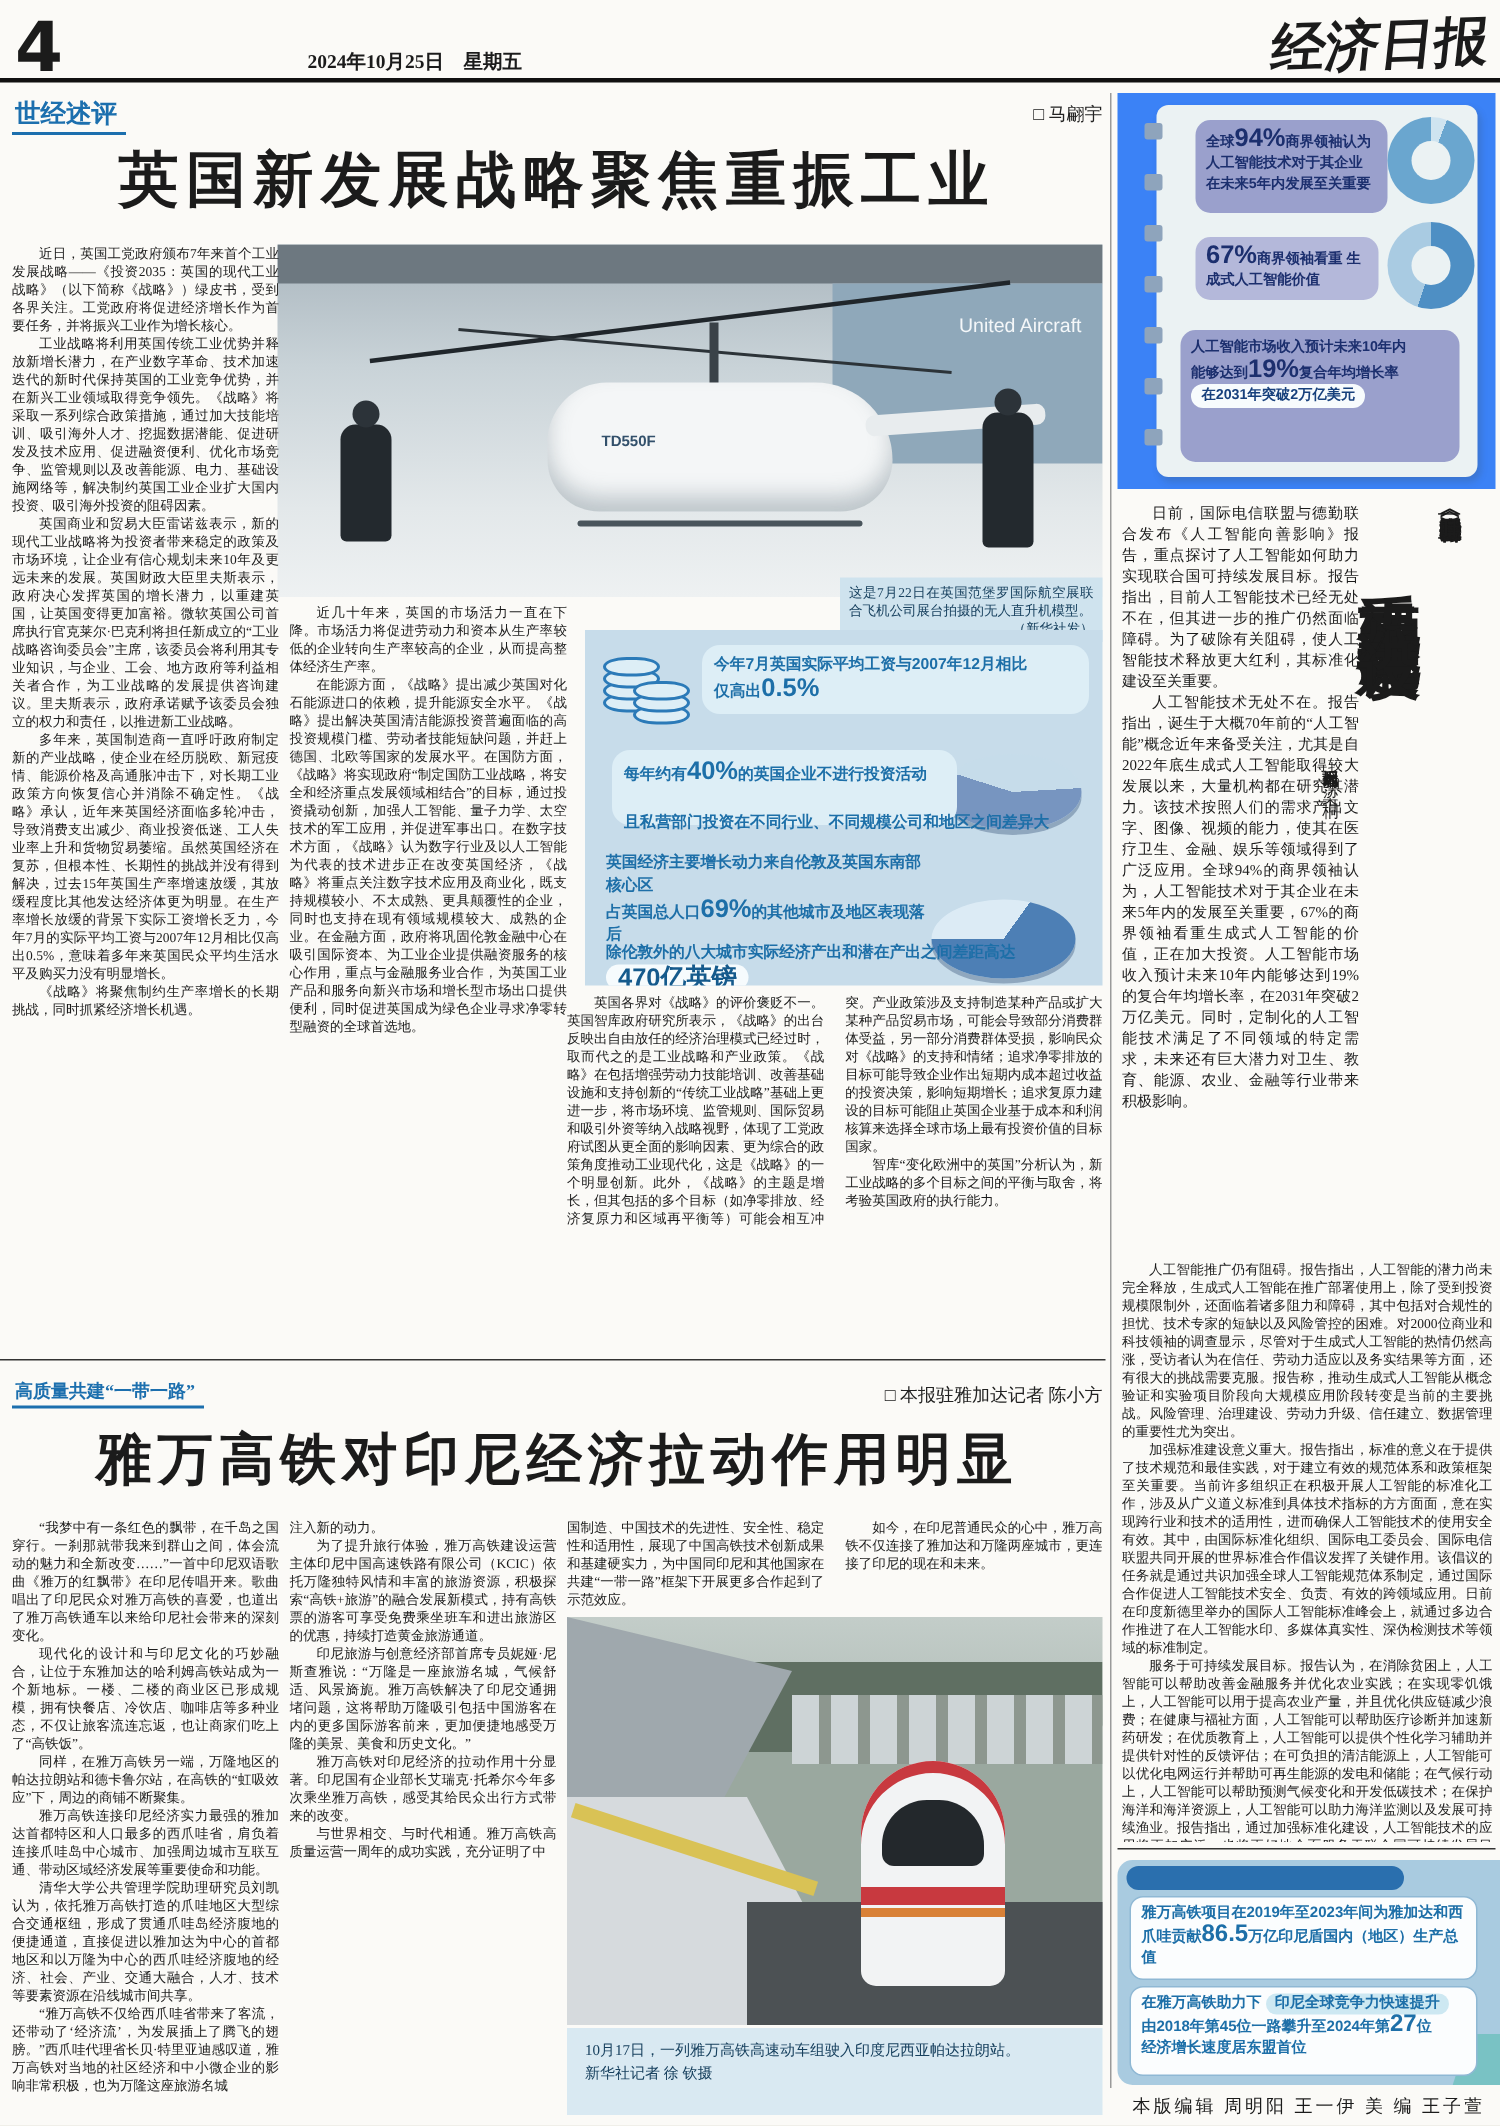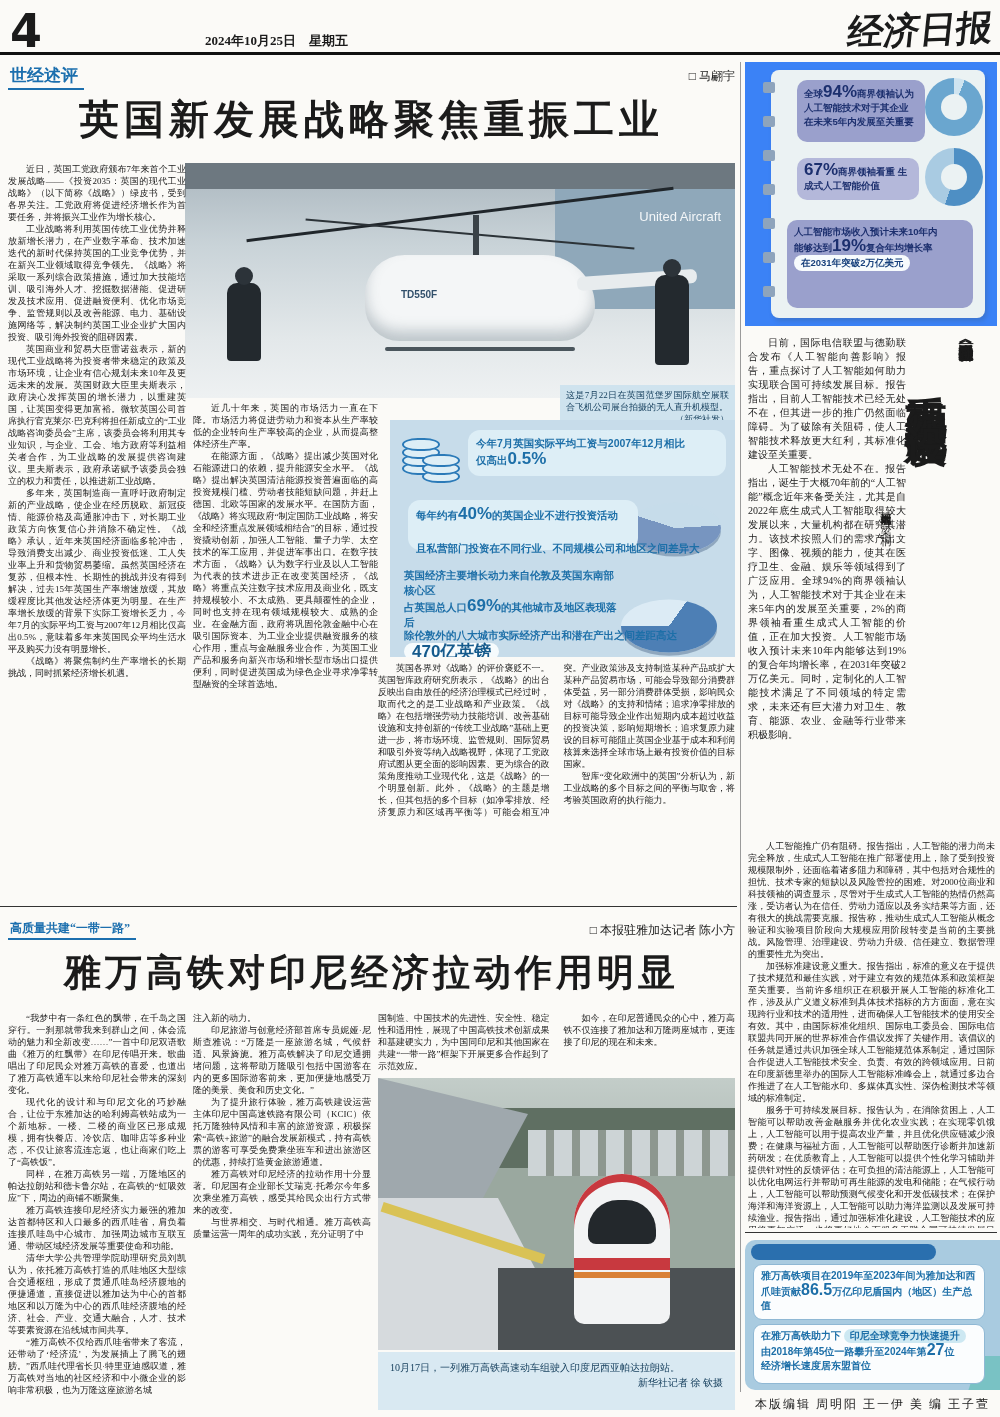--- a/index.html
+++ b/index.html
@@ -92,21 +92,21 @@
                     clip-path:polygon(0 0,60% 0,100% 100%,0 100%);}
   .photo2 .tactile{position:absolute;left:0;top:150px;width:170px;height:10px;background:#d9c255;transform:rotate(18deg);}
   .photo2 .track{position:absolute;left:120px;top:190px;width:240px;height:82px;background:#4c5154;}
   .photo2 .train{position:absolute;left:196px;top:96px;width:96px;height:150px;background:#f2f3f4;
                  border-radius:48px 48px 10px 10px;box-shadow:inset 0 8px 0 #c8393f;}
   .photo2 .shield{position:absolute;left:14px;top:26px;width:68px;height:44px;background:#23282c;border-radius:30px 30px 8px 8px;}
   .photo2 .stripe{position:absolute;left:0;top:84px;width:96px;height:12px;background:#c8393f;}
   .photo2 .stripe2{position:absolute;left:0;top:98px;width:96px;height:6px;background:#d98137;}
   .caption2{left:378px;top:1352px;width:357px;height:58px;background:#d9e9f2;color:#17405e;
             font-size:10px;line-height:15px;padding:8px 12px;box-sizing:border-box;}
-  .caption2 .credit{display:block;text-align:right;}
+  .caption2 .credit{display:block;}
   
   .railbox{left:745px;top:1240px;width:280px;height:150px;background:#a9cbe0;border-radius:10px;overflow:hidden;}
   .railbox .topbar{position:absolute;left:6px;top:4px;width:185px;height:16px;background:#2a6fae;border-radius:8px;}
   .railbox .teal{position:absolute;right:-8px;bottom:-6px;width:60px;height:40px;background:#79c2c4;transform:skewX(-18deg);}
   .railcard{position:absolute;left:8px;width:232px;background:#fbfdfe;border:1px solid #8fb8d4;border-radius:9px;
             color:#1d6fa8;font-family:"Liberation Sans",sans-serif;font-weight:bold;font-size:10px;line-height:14px;
             padding:4px 7px;box-sizing:border-box;}
   .railcard .n{font-size:16px;}
   .railbadge{display:inline-block;background:#cde8f2;border-radius:8px;padding:0 6px;}
   .footer{left:540px;top:1396px;width:450px;text-align:right;font-size:12px;letter-spacing:2px;}
@@ -211,22 +211,22 @@
   <div class="abs coltext" style="left:8px;top:1012px;width:178px;height:398px;">
     <p>“我梦中有一条红色的飘带，在千岛之国穿行。一刹那就带我来到群山之间，体会流动的魅力和全新改变……”一首中印尼双语歌曲《雅万的红飘带》在印尼传唱开来。歌曲唱出了印尼民众对雅万高铁的喜爱，也道出了雅万高铁通车以来给印尼社会带来的深刻变化。</p>
     <p>现代化的设计和与印尼文化的巧妙融合，让位于东雅加达的哈利姆高铁站成为一个新地标。一楼、二楼的商业区已形成规模，拥有快餐店、冷饮店、咖啡店等多种业态，不仅让旅客流连忘返，也让商家们吃上了“高铁饭”。</p>
     <p>同样，在雅万高铁另一端，万隆地区的帕达拉朗站和德卡鲁尔站，在高铁的“虹吸效应”下，周边的商铺不断聚集。</p>
     <p>雅万高铁连接印尼经济实力最强的雅加达首都特区和人口最多的西爪哇省，肩负着连接爪哇岛中心城市、加强周边城市互联互通、带动区域经济发展等重要使命和功能。</p>
     <p>清华大学公共管理学院助理研究员刘凯认为，依托雅万高铁打造的爪哇地区大型综合交通枢纽，形成了贯通爪哇岛经济腹地的便捷通道，直接促进以雅加达为中心的首都地区和以万隆为中心的西爪哇经济腹地的经济、社会、产业、交通大融合，人才、技术等要素资源在沿线城市间共享。</p>
     <p>“雅万高铁不仅给西爪哇省带来了客流，还带动了‘经济流’，为发展插上了腾飞的翅膀。”西爪哇代理省长贝·特里亚迪感叹道，雅万高铁对当地的社区经济和中小微企业的影响非常积极，也为万隆这座旅游名城</p>
   </div>
   <div class="abs coltext" style="left:193px;top:1012px;width:178px;height:398px;">
     <p style="text-indent:0;">注入新的动力。</p>
+    <p>为了提升旅行体验，雅万高铁建设运营主体印尼中国高速铁路有限公司（KCIC）依托万隆独特风情和丰富的旅游资源，积极探索“高铁+旅游”的融合发展新模式，持有高铁票的游客可享受免费乘坐班车和进出旅游区的优惠，持续打造黄金旅游通道。</p>
     <p>印尼旅游与创意经济部首席专员妮娅·尼斯查雅说：“万隆是一座旅游名城，气候舒适、风景旖旎。雅万高铁解决了印尼交通拥堵问题，这将帮助万隆吸引包括中国游客在内的更多国际游客前来，更加便捷地感受万隆的美景、美食和历史文化。”</p>
-    <p>为了提升旅行体验，雅万高铁建设运营主体印尼中国高速铁路有限公司（KCIC）依托万隆独特风情和丰富的旅游资源，积极探索“高铁+旅游”的融合发展新模式，持有高铁票的游客可享受免费乘坐班车和进出旅游区的优惠，持续打造黄金旅游通道。</p>
     <p>雅万高铁对印尼经济的拉动作用十分显著。印尼国有企业部长艾瑞克·托希尔今年多次乘坐雅万高铁，感受其给民众出行方式带来的改变。</p>
     <p>与世界相交、与时代相通。雅万高铁高质量运营一周年的成功实践，充分证明了中</p>
   </div>
   <div class="abs coltext two-col" style="left:378px;top:1012px;width:357px;height:60px;">
     <p style="text-indent:0;">国制造、中国技术的先进性、安全性、稳定性和适用性，展现了中国高铁技术创新成果和基建硬实力，为中国同印尼和其他国家在共建“一带一路”框架下开展更多合作起到了示范效应。</p>
     <p>如今，在印尼普通民众的心中，雅万高铁不仅连接了雅加达和万隆两座城市，更连接了印尼的现在和未来。</p>
   </div>
 
   <div class="abs photo2">
     <div class="hill"></div>
@@ -271,21 +271,21 @@
       <div class="aibox" style="left:16px;top:150px;width:186px;height:88px;background:#9aa0cc;">
         <span>人工智能市场收入预计未来10年内</span><br>
         <span>能够达到</span><span class="n">19%</span><span>复合年均增长率</span><br>
         <span class="pill">在2031年突破2万亿美元</span>
       </div>
     </div>
   </div>
 
   <div class="abs coltext ai-narrow">
     <p>日前，国际电信联盟与德勤联合发布《人工智能向善影响》报告，重点探讨了人工智能如何助力实现联合国可持续发展目标。报告指出，目前人工智能技术已经无处不在，但其进一步的推广仍然面临障碍。为了破除有关阻碍，使人工智能技术释放更大红利，其标准化建设至关重要。</p>
-    <p>人工智能技术无处不在。报告指出，诞生于大概70年前的“人工智能”概念近年来备受关注，尤其是自2022年底生成式人工智能取得较大发展以来，大量机构都在研究其潜力。该技术按照人们的需求产出文字、图像、视频的能力，使其在医疗卫生、金融、娱乐等领域得到了广泛应用。全球94%的商界领袖认为，人工智能技术对于其企业在未来5年内的发展至关重要，2%的商界领袖看重生成式人工智能的价值，正在加大投资。人工智能市场收入预计未来10年内能够达到19%的复合年均增长率，在2031年突破2万亿美元。同时，定制化的人工智能技术满足了不同领域的特定需求，未来还有巨大潜力对卫生、教育、能源、农业、金融等行业带来积极影响。</p>
+    <p>人工智能技术无处不在。报告指出，诞生于大概70年前的“人工智能”概念近年来备受关注，尤其是自2022年底生成式人工智能取得较大发展以来，大量机构都在研究其潜力。该技术按照人们的需求产出文字、图像、视频的能力，使其在医疗卫生、金融、娱乐等领域得到了广泛应用。全球94%的商界领袖认为，人工智能技术对于其企业在未来5年内的发展至关重要，67%的商界领袖看重生成式人工智能的价值，正在加大投资。人工智能市场收入预计未来10年内能够达到19%的复合年均增长率，在2031年突破2万亿美元。同时，定制化的人工智能技术满足了不同领域的特定需求，未来还有巨大潜力对卫生、教育、能源、农业、金融等行业带来积极影响。</p>
   </div>
   <div class="abs vtext ai-byline">本报驻日内瓦记者　梁　桐</div>
   <div class="abs vtext ai-headline">重视人工智能标准化建设</div>
   <div class="abs vtext ai-kicker">联合国《人工智能向善影响》报告呼吁——</div>
   <div class="abs coltext ai-wide">
     <p>人工智能推广仍有阻碍。报告指出，人工智能的潜力尚未完全释放，生成式人工智能在推广部署使用上，除了受到投资规模限制外，还面临着诸多阻力和障碍，其中包括对合规性的担忧、技术专家的短缺以及风险管控的困难。对2000位商业和科技领袖的调查显示，尽管对于生成式人工智能的热情仍然高涨，受访者认为在信任、劳动力适应以及务实结果等方面，还有很大的挑战需要克服。报告称，推动生成式人工智能从概念验证和实验项目阶段向大规模应用阶段转变是当前的主要挑战。风险管理、治理建设、劳动力升级、信任建立、数据管理的重要性尤为突出。</p>
     <p>加强标准建设意义重大。报告指出，标准的意义在于提供了技术规范和最佳实践，对于建立有效的规范体系和政策框架至关重要。当前许多组织正在积极开展人工智能的标准化工作，涉及从广义道义标准到具体技术指标的方方面面，意在实现跨行业和技术的适用性，进而确保人工智能技术的使用安全有效。其中，由国际标准化组织、国际电工委员会、国际电信联盟共同开展的世界标准合作倡议发挥了关键作用。该倡议的任务就是通过共识加强全球人工智能规范体系制定，通过国际合作促进人工智能技术安全、负责、有效的跨领域应用。日前在印度新德里举办的国际人工智能标准峰会上，就通过多边合作推进了在人工智能水印、多媒体真实性、深伪检测技术等领域的标准制定。</p>
     <p>服务于可持续发展目标。报告认为，在消除贫困上，人工智能可以帮助改善金融服务并优化农业实践；在实现零饥饿上，人工智能可以用于提高农业产量，并且优化供应链减少浪费；在健康与福祉方面，人工智能可以帮助医疗诊断并加速新药研发；在优质教育上，人工智能可以提供个性化学习辅助并提供针对性的反馈评估；在可负担的清洁能源上，人工智能可以优化电网运行并帮助可再生能源的发电和储能；在气候行动上，人工智能可以帮助预测气候变化和开发低碳技术；在保护海洋和海洋资源上，人工智能可以助力海洋监测以及发展可持续渔业。报告指出，通过加强标准化建设，人工智能技术的应用将更加广泛，也将更好地全面服务于联合国可持续发展目标。</p>
   </div>
   <div class="abs hrule" style="left:745px;top:1232px;width:252px;"></div>

